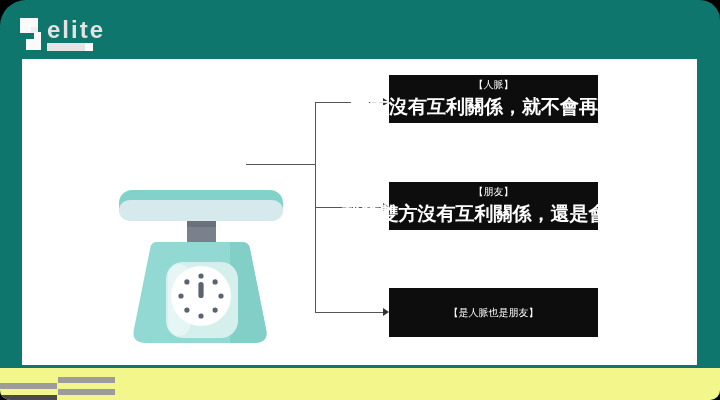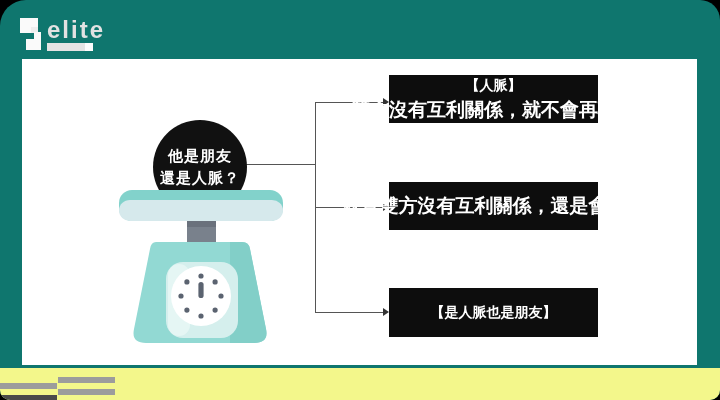--- a/index.html
+++ b/index.html
@@ -41,21 +41,21 @@
   .branch3{left:315px;top:312px;width:68px;height:1px;}
   .arrow{position:absolute;width:0;height:0;border-top:4px solid transparent;
          border-bottom:4px solid transparent;border-left:6px solid #333333;z-index:0;}
   .arrow1{left:383px;top:98px;}
   .arrow2{left:383px;top:203px;}
   .arrow3{left:383px;top:308px;}
 
   
   .abox{position:absolute;left:389px;width:209px;height:48px;background:#0d0d0d;color:#ffffff;
         display:flex;flex-direction:column;align-items:center;justify-content:center;z-index:1;}
-  .abox .t{font-size:14px;font-weight:bold;white-space:nowrap;line-height:1.6;}
+  .abox .t{font-size:10px;font-weight:normal;white-space:nowrap;line-height:1.6;}
   .abox .d{font-size:19px;font-weight:bold;white-space:nowrap;line-height:1.5;}
   .abox1{top:75px;}
   .abox2{top:182px;}
   .abox3{top:288px;height:49px;}
 
   
   .footer{position:absolute;left:0;top:368px;width:720px;height:32px;background:#f3f78b;}
   .stripe{position:absolute;height:6px;background:#9c9c9c;}
   .sB1{left:58px;top:9px;width:57px;}
   .sA1{left:0;top:15px;width:57px;}
@@ -84,24 +84,20 @@
 
     <div class="line stem-line"></div>
     <div class="line trunk-line"></div>
     <div class="line branch1"></div>
     <div class="line branch2"></div>
     <div class="line branch3"></div>
     <div class="arrow arrow1"></div>
     <div class="arrow arrow2"></div>
     <div class="arrow arrow3"></div>
 
-    <div class="bubble">
-      <span>他是朋友</span>
-      <span>還是人脈？</span>
-    </div>
 
     <svg class="scale-svg" width="180" height="162" viewBox="0 0 180 162">
 
       <rect x="9" y="5" width="164" height="31" rx="13" fill="#82d2cb"></rect>
       <rect x="9" y="15" width="164" height="21" rx="11" fill="#d6e9ec"></rect>
 
       <rect x="77" y="36" width="29" height="7" fill="#6a717c"></rect>
       <rect x="77" y="42" width="29" height="16" fill="#79818c"></rect>
 
       <path d="M 46,57 L 132,57 Q 139,57 140,64 L 156,144 Q 159,158 144,158 L 36,158 Q 21,158 24,144 L 40,64 Q 41,57 46,57 Z" fill="#92d9d3"></path>
@@ -120,20 +116,21 @@
       <circle cx="71" cy="111" r="2.6" fill="#5b6370"></circle>
       <circle cx="76.9" cy="96.9" r="2.6" fill="#5b6370"></circle>
       <rect x="88.4" y="97" width="5.2" height="16" rx="2.6" fill="#5b6370"></rect>
     </svg>
 
     <div class="abox abox1">
       <div class="t">【人脈】</div>
       <div class="d">雙方沒有互利關係，就不會再聯繫</div>
     </div>
     <div class="abox abox2">
+      <div class="t">【朋友】</div>
       <div class="d">就算雙方沒有互利關係，還是會聯繫</div>
     </div>
     <div class="abox abox3">
       <div class="t">【是人脈也是朋友】</div>
     </div>
 
     <div class="footer">
       <div class="stripe sB1"></div>
       <div class="stripe sA1"></div>
       <div class="stripe sB2"></div>

